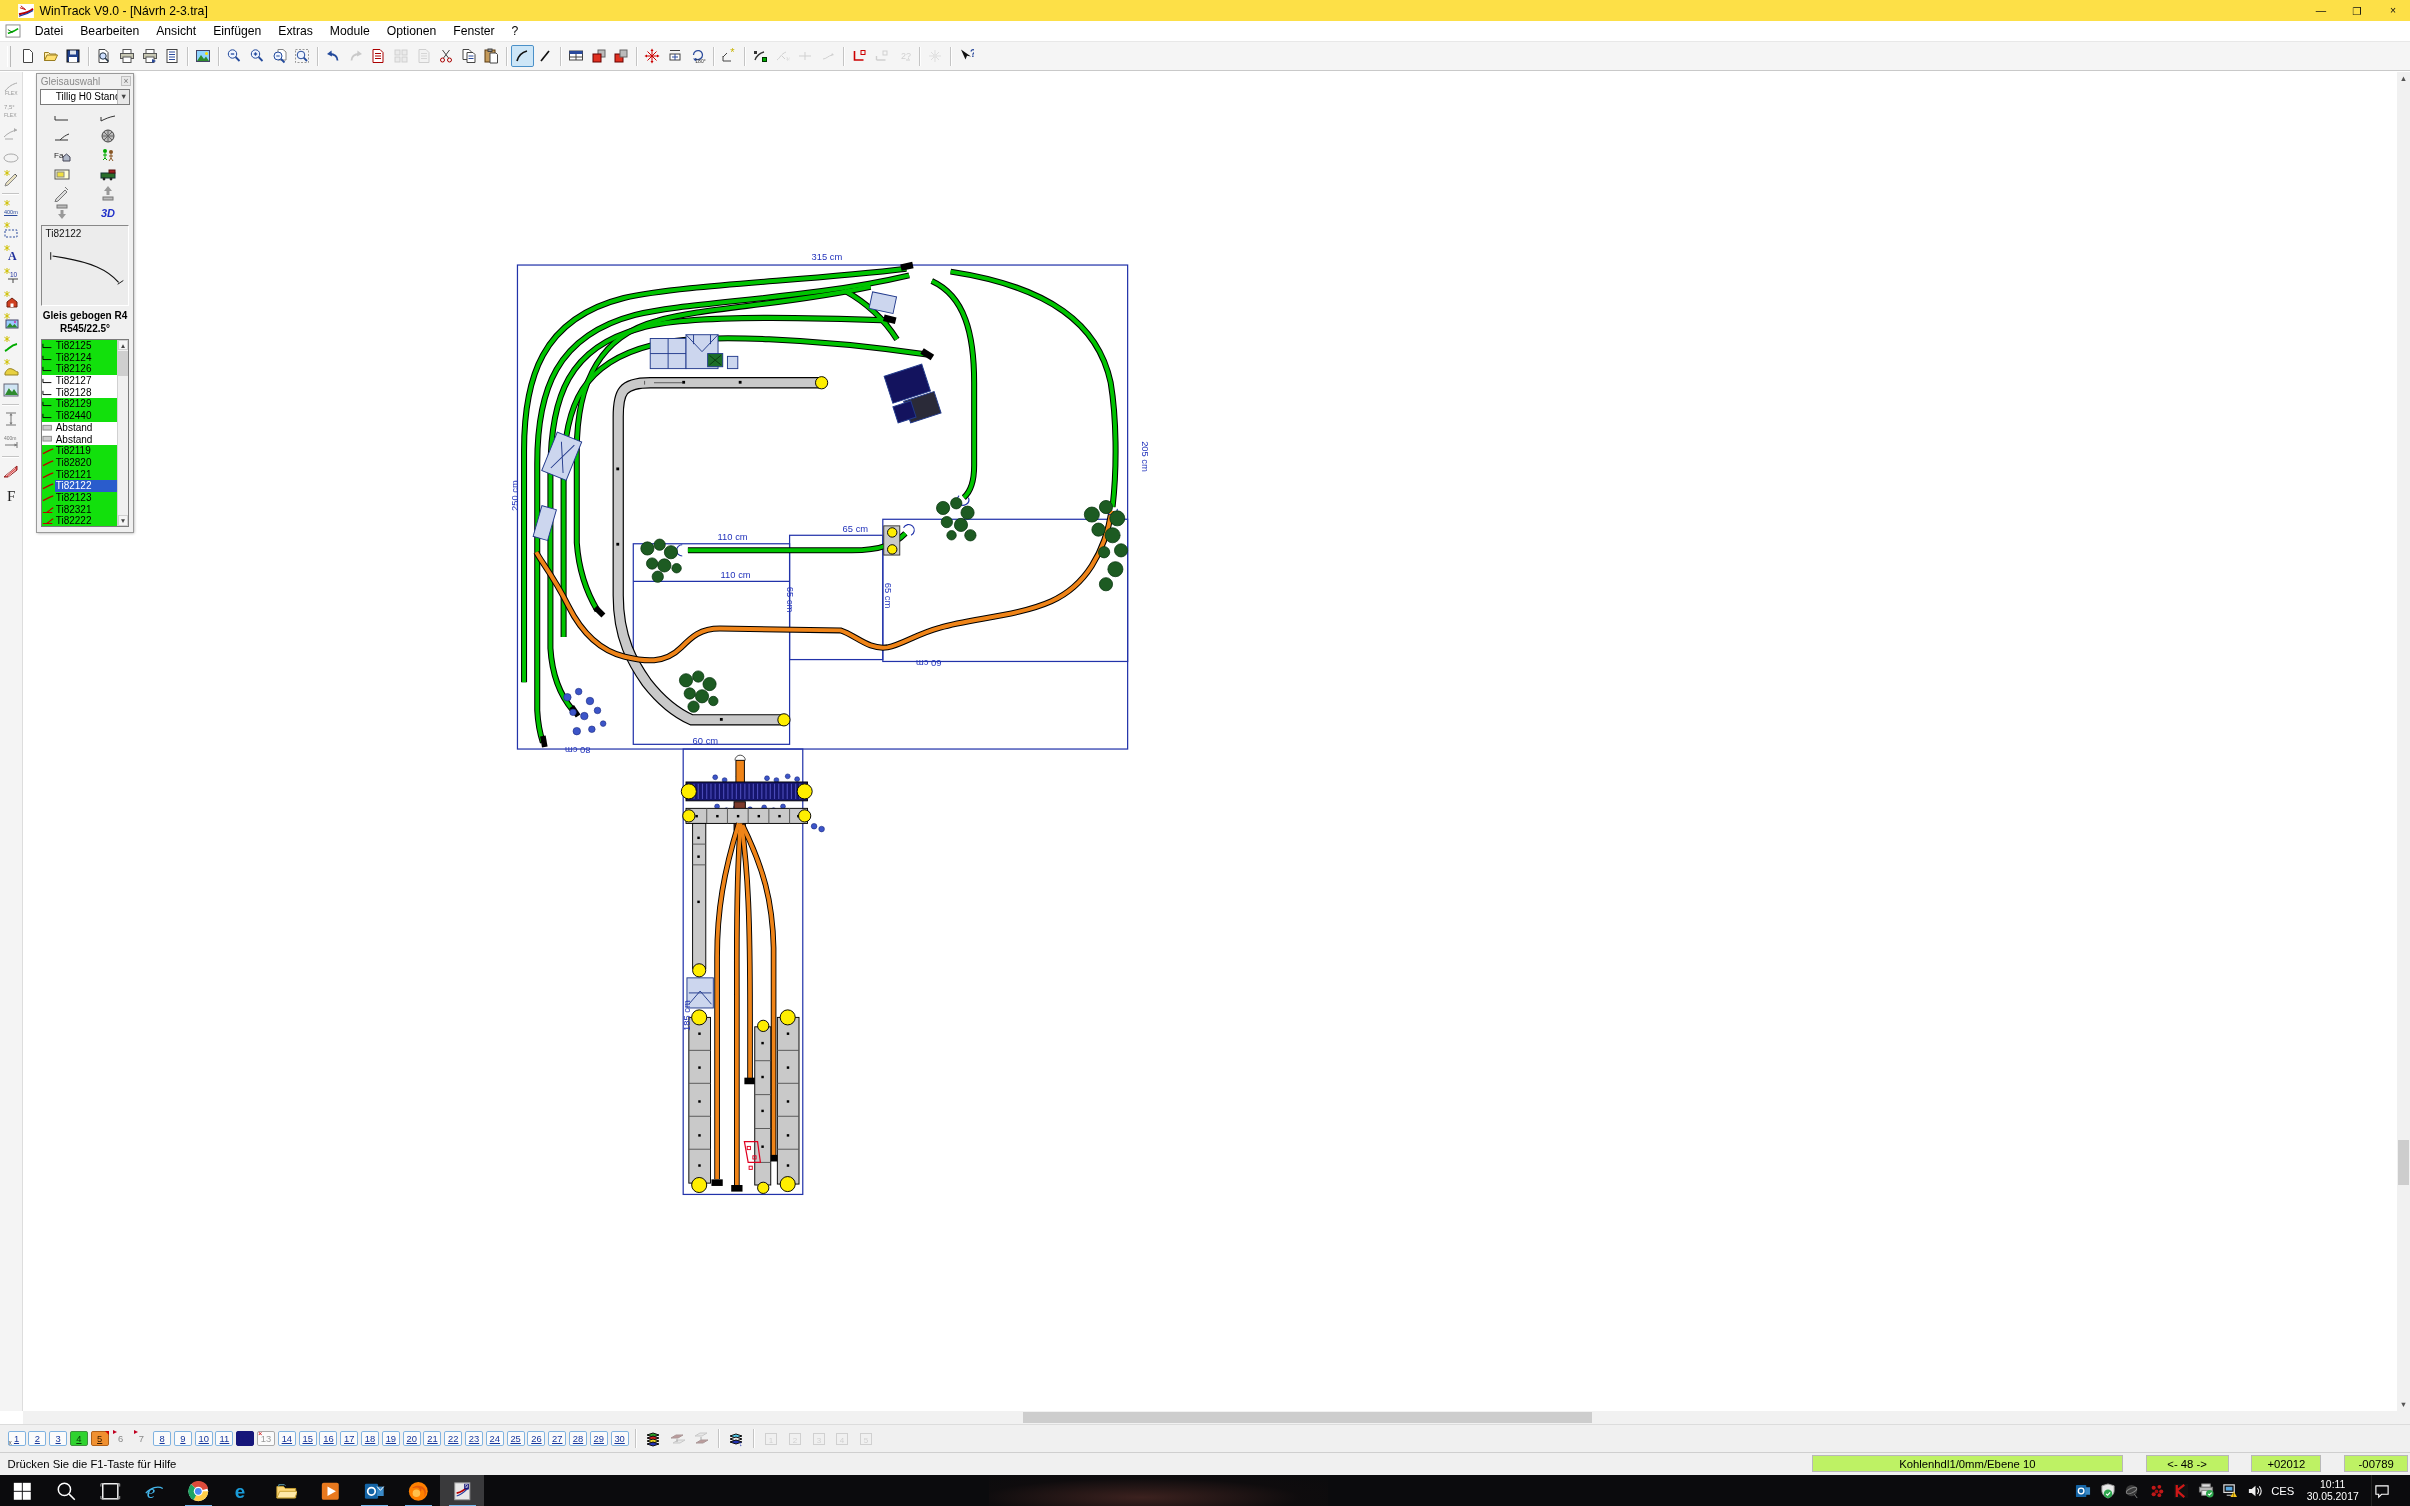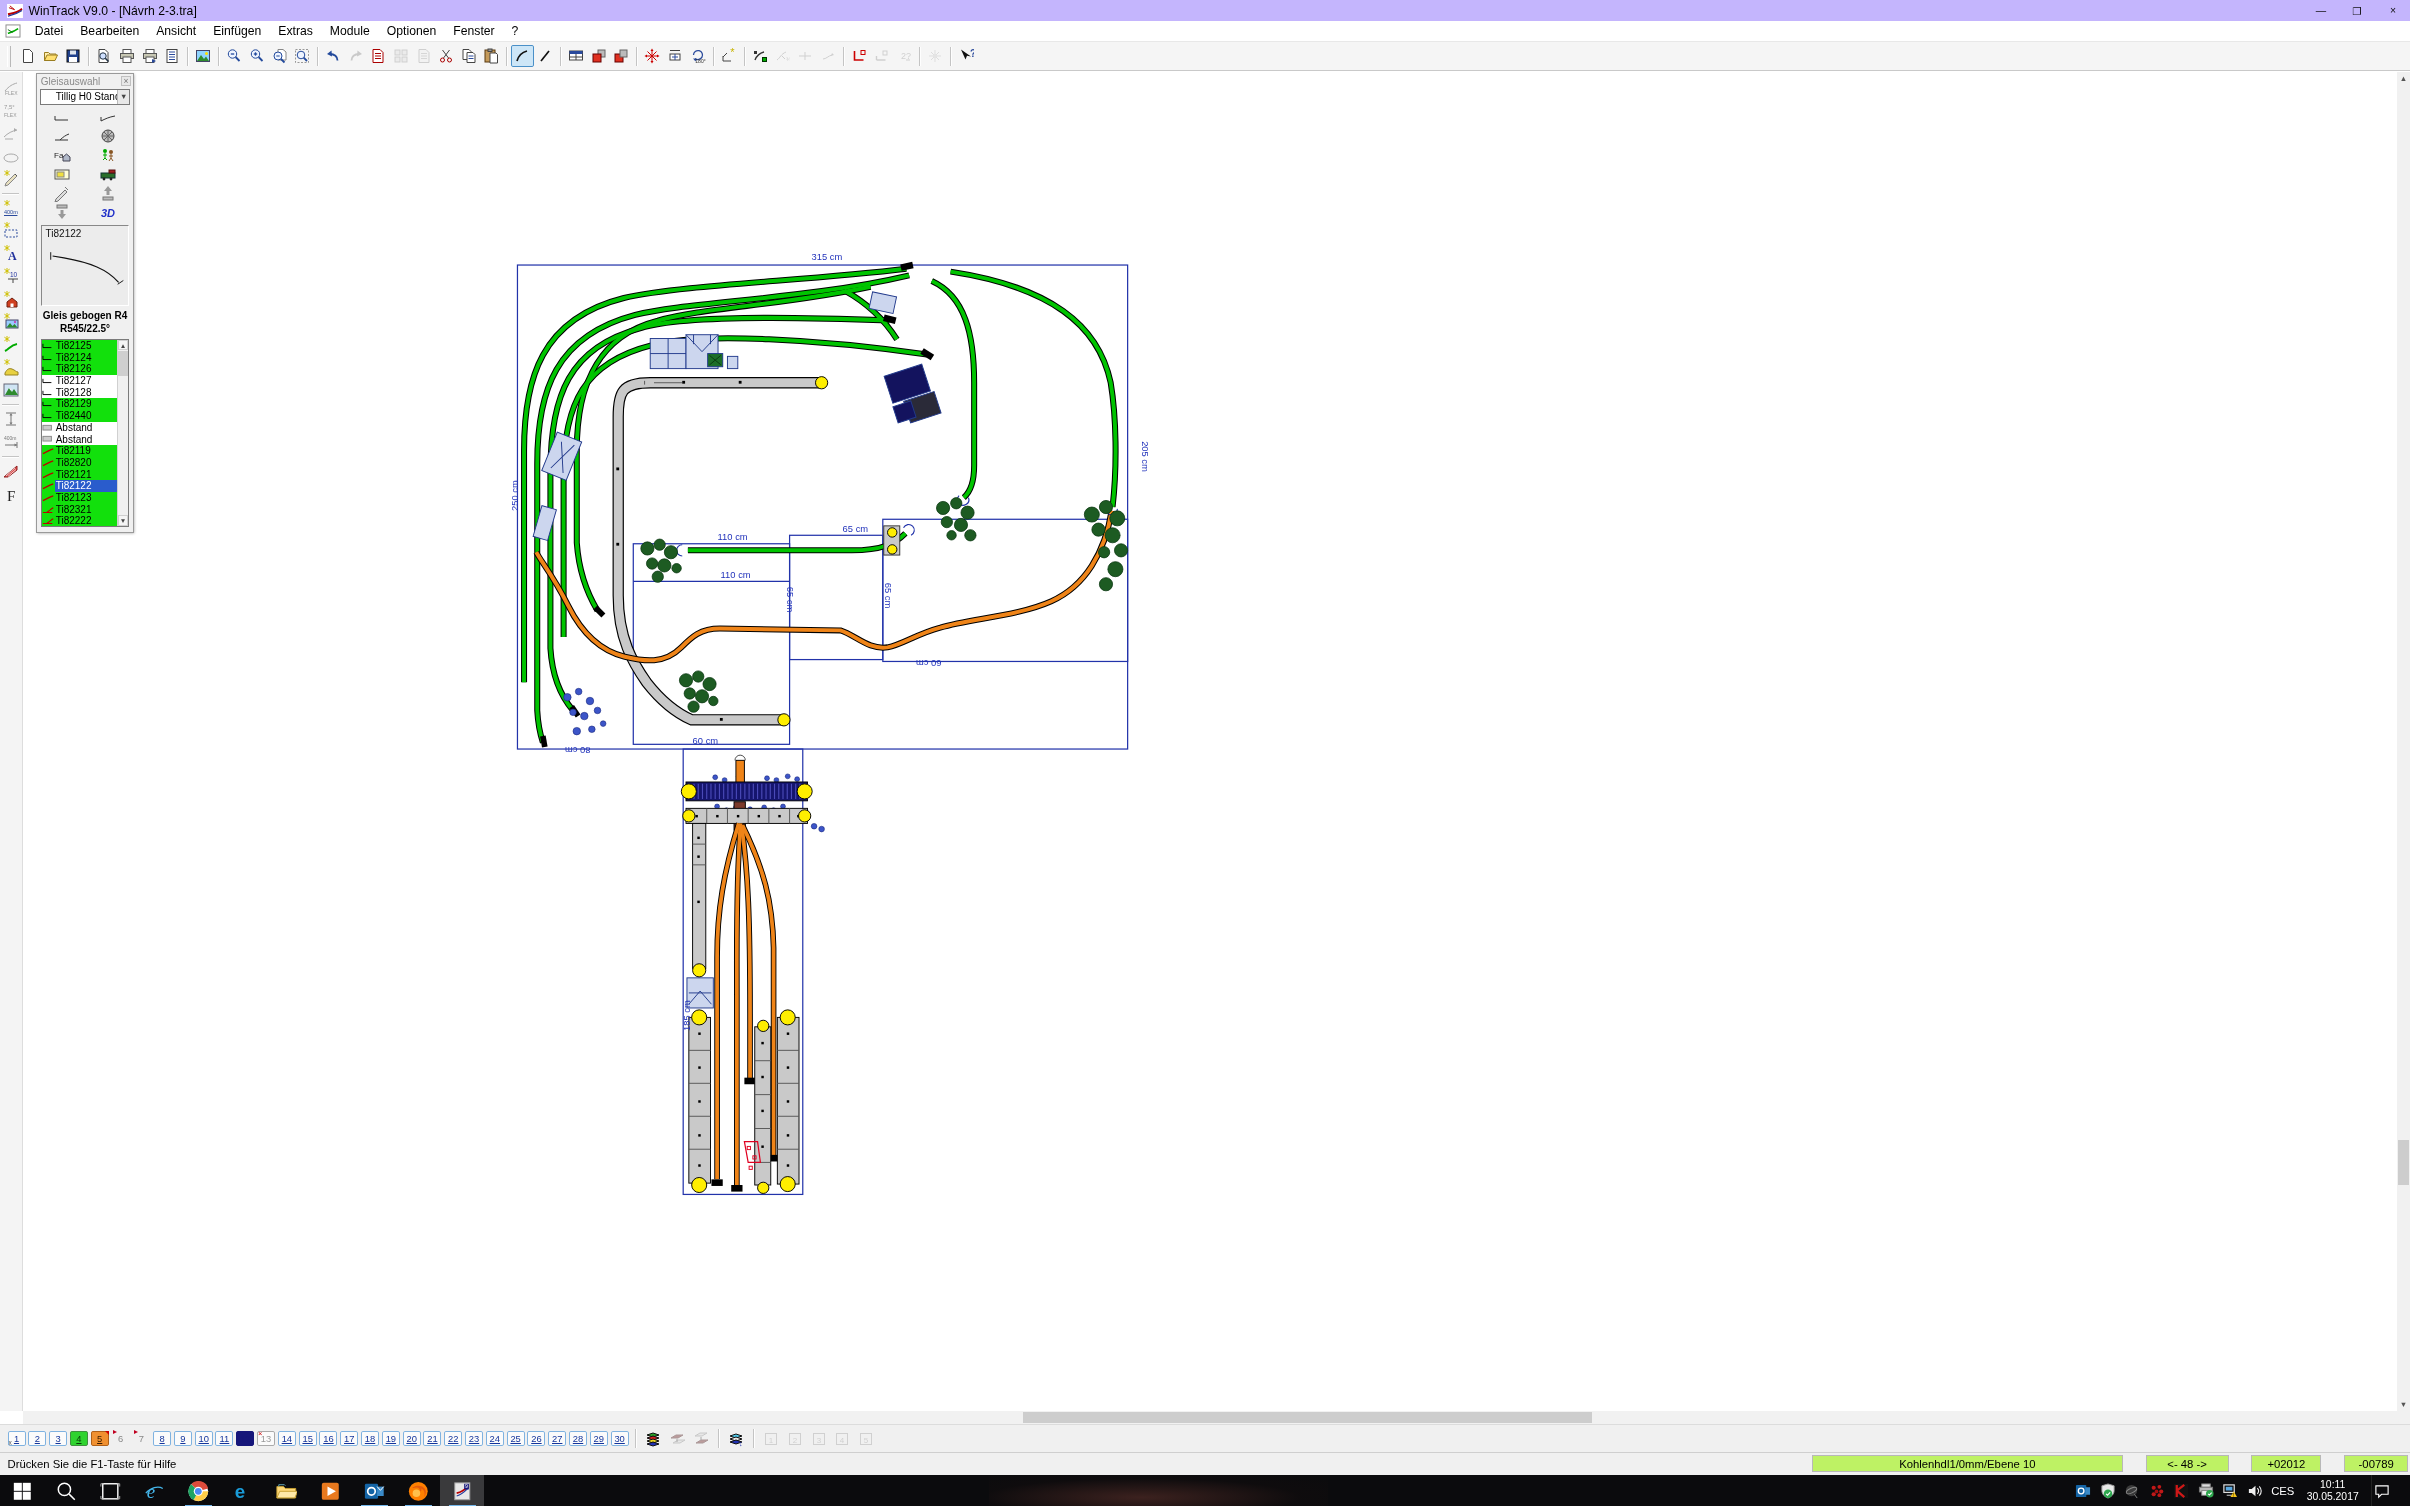--- a/index.html
+++ b/index.html
@@ -1,20 +1,20 @@
 <!DOCTYPE html>
 <html style="font-size:15px"><head>
 <meta charset="utf-8">
 <style>
   *{box-sizing:border-box;margin:0;padding:0;}
   html,body{width:2411px;height:1507px;overflow:hidden;background:#777;}
   #screen{position:relative;width:2411px;height:1507px;background:#fff;font-family:"Liberation Sans",sans-serif;color:#000;overflow:hidden;}
 
   
-  #titlebar{position:absolute;left:0;top:0;right:0;height:21px;background:#c4b5fd;display:flex;align-items:center;padding-left:7px;}
+  #titlebar{position:absolute;left:0;top:0;right:0;height:21px;background:#fde047;display:flex;align-items:center;padding-left:18px;}
   #titlebar .app-ico{width:16px;height:14px;margin-right:5.6px;}
   #titlebar .t{font-size:12.2px;}
   #win-controls{margin-left:auto;display:flex;height:21px;}
   #win-controls .wc{width:36px;height:21px;display:flex;align-items:center;justify-content:center;font-size:10.4px;color:#111;}
 
   
   #menubar{position:absolute;left:0;top:21px;right:0;height:21px;background:#fff;display:flex;align-items:center;font-size:12.2px;border-bottom:0.9px solid #e8e8e8;}
   #menubar .doc-ico{width:16px;height:14px;margin:0 5.6px 0 4.7px;}
   .menu-item{padding:1.9px 8.5px;cursor:default;}
 

